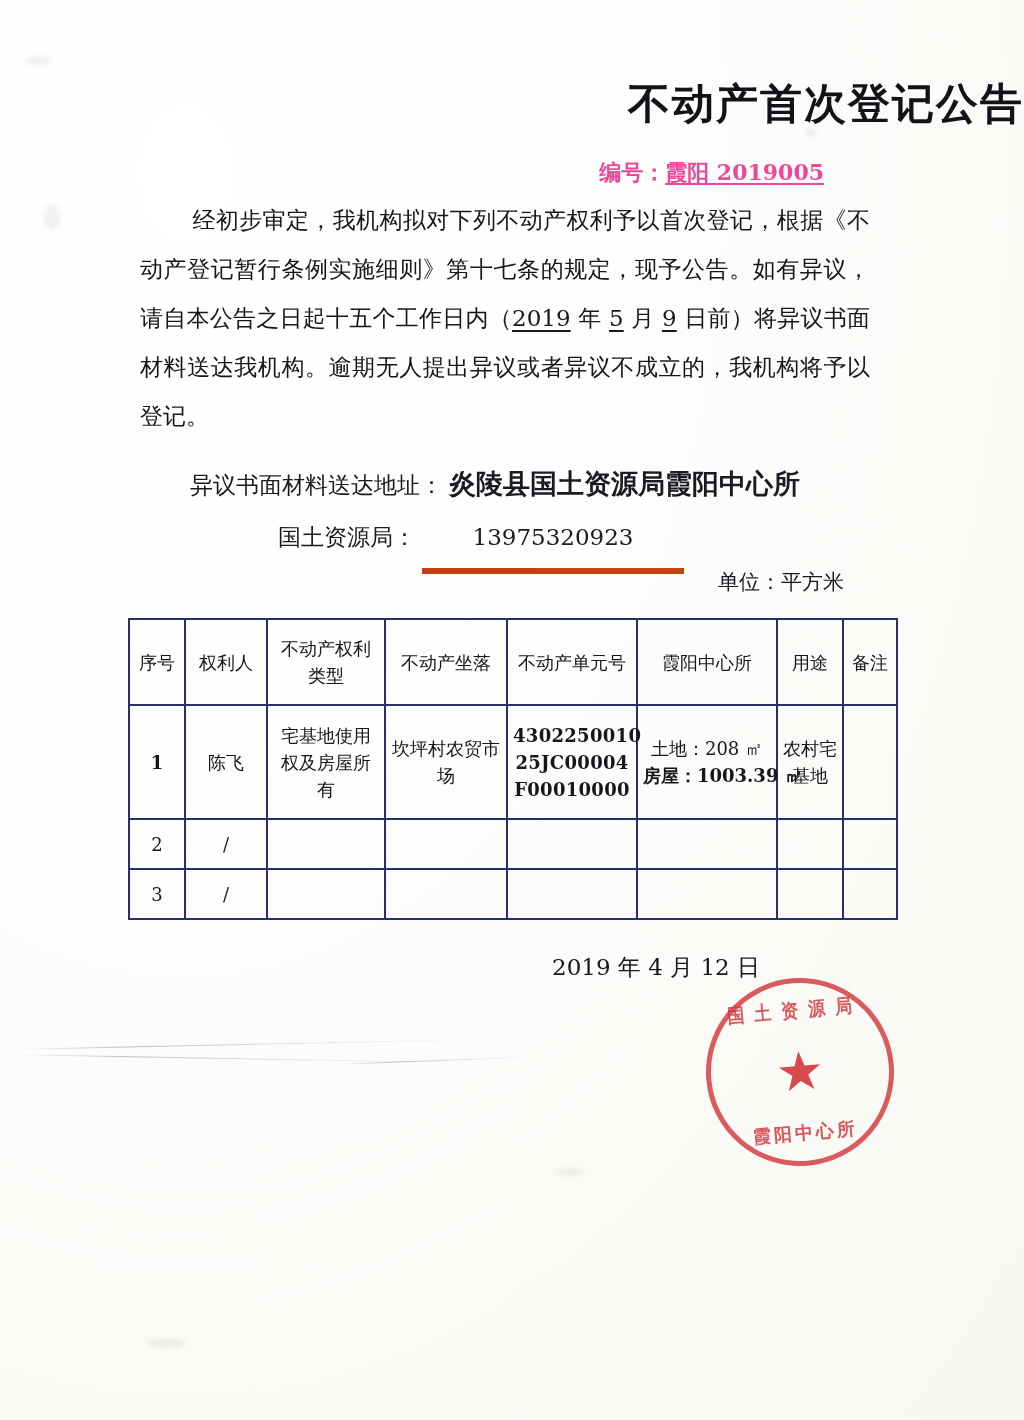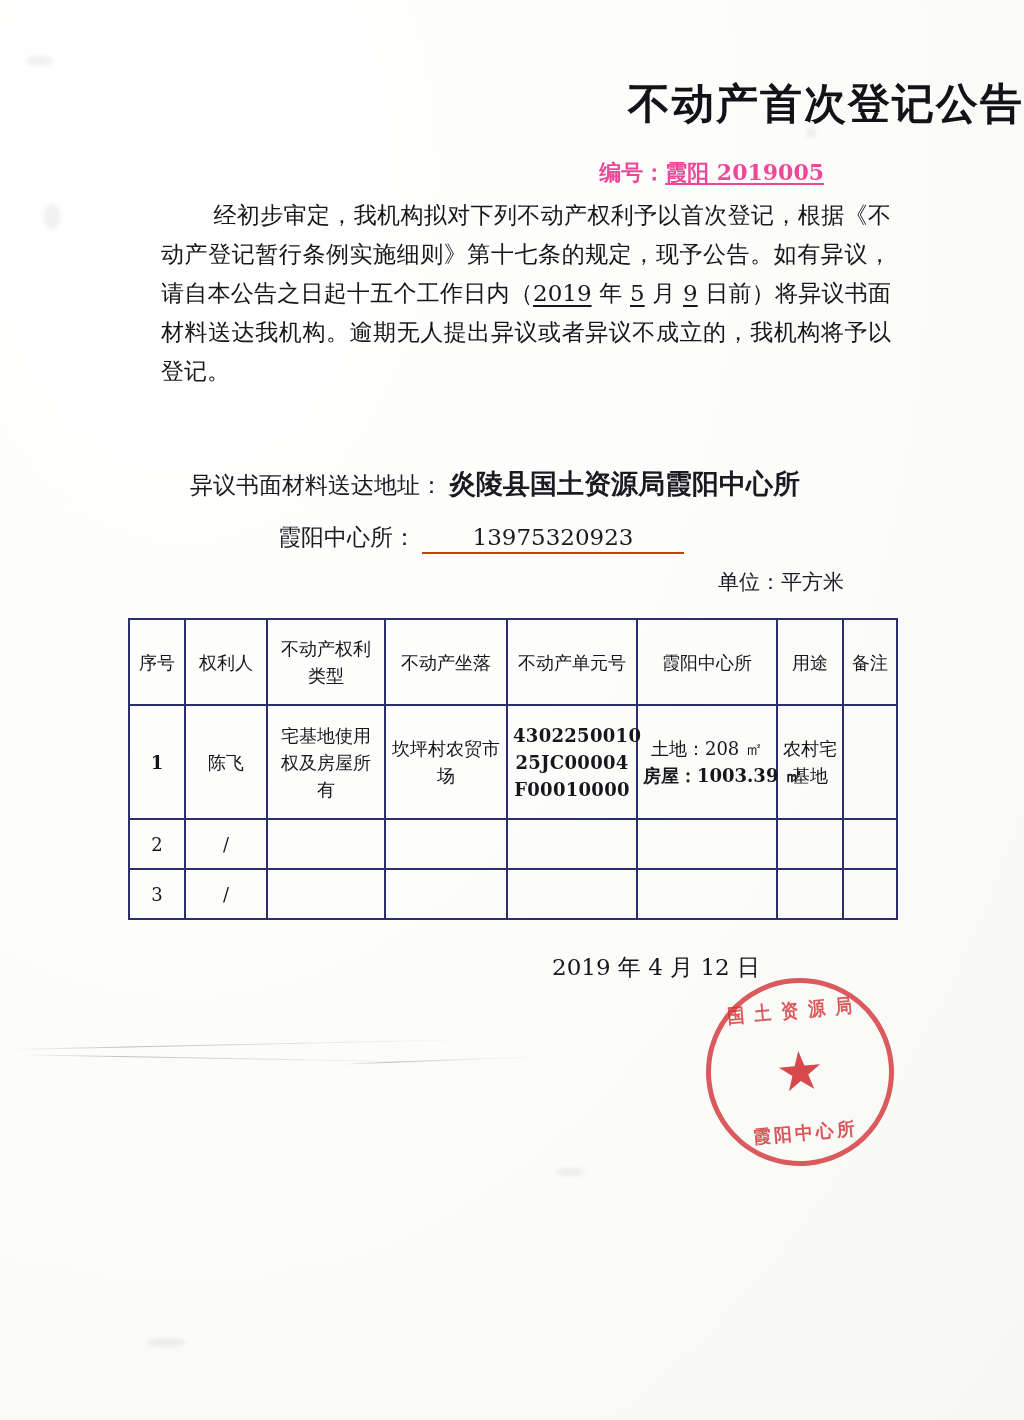--- a/index.html
+++ b/index.html
@@ -73,25 +73,24 @@
     text-underline-offset: 3px;
     font-family: "DejaVu Serif", "Liberation Serif", serif;
   }
 
   .body-text {
     position: absolute;
     top: 196px;
     left: 140px;
     width: 730px;
     font-size: 23px;
-    line-height: 39px;
+    line-height: 49px;
     font-family: "DejaVu Serif", "Liberation Serif", serif;
     color: #16161c;
     text-align: justify;
-    margin-left: 21px;
   }
   .body-text .indent { display: inline-block; width: 52px; }
   .u { text-decoration: underline; text-underline-offset: 4px; }
 
   .addr-line {
     position: absolute;
     top: 466px;
     left: 190px;
     font-size: 23px;
     font-family: "DejaVu Serif", "Liberation Serif", serif;
@@ -108,24 +107,24 @@
     top: 522px;
     left: 278px;
     font-size: 23px;
     font-family: "DejaVu Serif", "Liberation Serif", serif;
     display: flex;
     align-items: baseline;
   }
   .contact-line .value {
     display: inline-block;
     min-width: 250px;
-    border-bottom: 2px solid #c2410c;
+    border-bottom: 6px solid #c2410c;
     text-align: center;
     font-family: "DejaVu Serif", "Liberation Serif", serif;
-    padding: 0 6px 2px 6px;
+    padding: 0 6px 18px 6px;
     margin-left: 6px;
   }
 
   .unit-note {
     position: absolute;
     top: 568px;
     right: 180px;
     font-size: 21px;
     font-family: "DejaVu Serif", "Liberation Serif", serif;
   }
@@ -251,21 +250,21 @@
 
   <div class="body-text">
     <span class="indent"></span><span>经初步审定，我机构拟对下列不动产权利予以首次登记，根据《不动产登记暂行条例实施细则》第十七条的规定，现予公告。如有异议，请自本公告之日起十五个工作日内（</span><span class="u">2019</span><span> 年 </span><span class="u">5</span><span> 月 </span><span class="u">9</span><span> 日前）将异议书面材料送达我机构。逾期无人提出异议或者异议不成立的，我机构将予以登记。</span>
   </div>
 
   <div class="addr-line">
     <span>异议书面材料送达地址：</span><span class="value">炎陵县国土资源局霞阳中心所</span>
   </div>
 
   <div class="contact-line">
-    <span>霞阳中心所：</span>
+    <span>国土资源局：</span>
       <span class="value">13975320923</span>
   </div>
 
   <div class="unit-note">单位：平方米</div>
 
   <table class="reg-table">
     <colgroup>
       <col style="width:56px">
       <col style="width:82px">
       <col style="width:118px">

